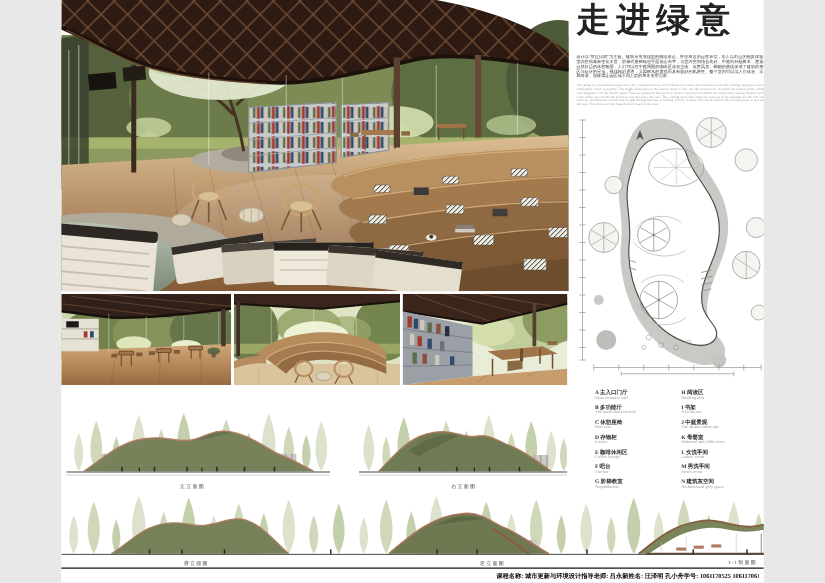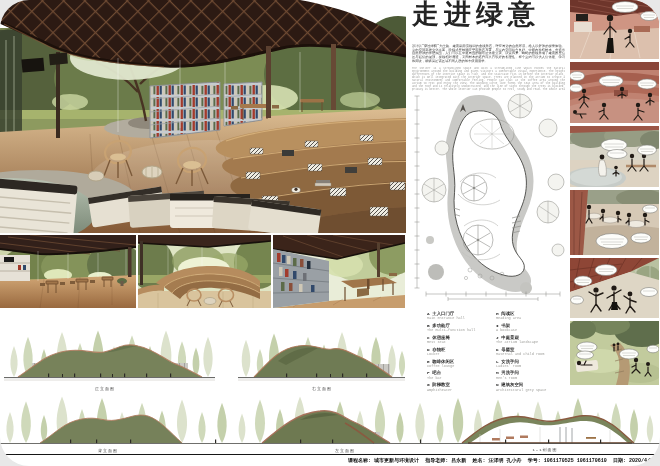--- a/index.html
+++ b/index.html
@@ -1,17 +1,17 @@
 <!DOCTYPE html>
 <html><head>
 <meta charset="utf-8">
 <style>
   html,body{margin:0;padding:0;background:#e8e8e8;}
-  #poster{position:relative;width:660px;height:466px;background:#ffffff;overflow:hidden;
-          font-family:Liberation Mono, monospace;margin:0 auto;border-radius:29px;}
+  #poster{position:relative;width:562px;height:466px;background:#ffffff;overflow:hidden;
+          font-family:Liberation Serif, serif;margin:0 auto;}
   #poster *{box-sizing:border-box;}
   .fig{position:absolute;overflow:hidden;}
   .fig svg{display:block;width:100%;height:100%;}
   
   .rtitle{position:absolute;left:412px;top:2px;}
   .rtitle h1{font-size:27px;font-weight:600;color:#232323;letter-spacing:5px;margin:0;line-height:1.08;}
   .rtitle .sub{font-size:15.5px;color:#565656;letter-spacing:.4px;margin-top:0px;}
   
   .s5{transform:scale(.5);transform-origin:0 0;width:200%;}
   .para{position:absolute;overflow:hidden;}

